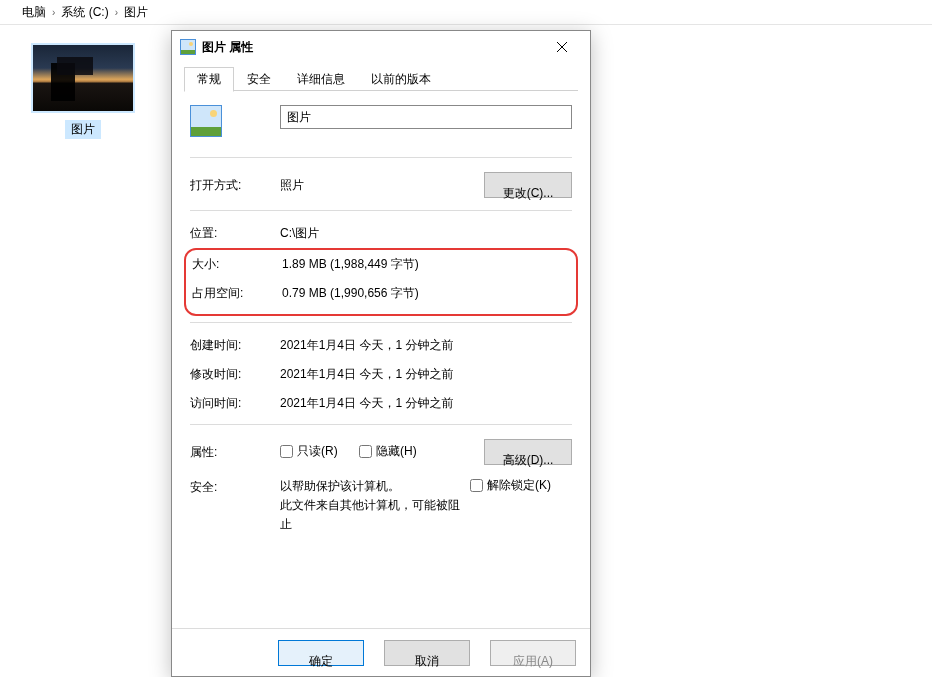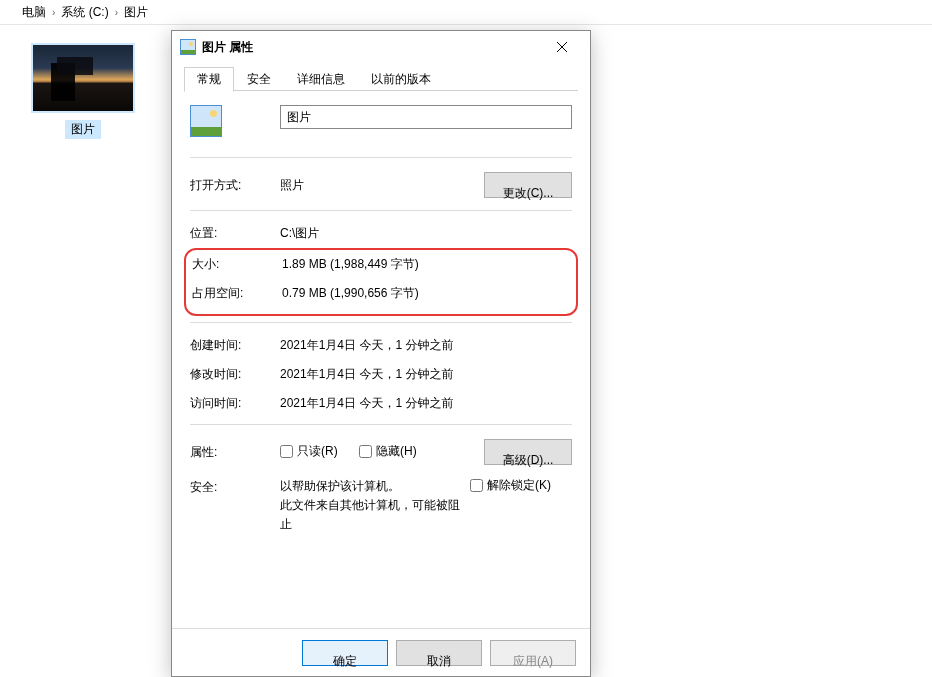--- a/index.html
+++ b/index.html
@@ -48,21 +48,21 @@
 .btn { height: 22px; min-width: 88px; border: 1px solid #adadad; background: #e1e1e1; font-size: 12px; padding: 12px 10px; cursor: default; }
 .btn:disabled { color: #888; background: #efefef; }
 
 .chk { display: inline-flex; align-items: center; font-size: 12px; margin-right: 18px; }
 .chk input { margin-right: 4px; width: 13px; height: 13px; }
 
 .highlight-box { border: 2px solid #e53935; border-radius: 12px; padding: 6px 0 6px 0; margin: -6px -6px 6px -6px; }
 .highlight-box .row { padding-left: 6px; padding-right: 6px; margin-bottom: 12px; }
 .highlight-box .row:last-child { margin-bottom: 6px; }
 
-.footer { height: 48px; border-top: 1px solid #dcdcdc; display: flex; align-items: center; justify-content: flex-end; padding: 0 14px; gap: 8px; margin-top: auto; }
+.footer { height: 48px; border-top: 1px solid #dcdcdc; display: flex; align-items: center; justify-content: flex-end; padding: 0 14px; gap: 20px; margin-top: auto; }
 .footer .btn { min-width: 86px; height: 24px; }
 .footer .btn.primary { border: 1px solid #0078d7; background: #e5f1fb; }
 
 .security-text { font-size: 12px; line-height: 1.6; }
 .security-row { display: flex; align-items: flex-start; }
 .security-row .lbl { width: 90px; flex-shrink: 0; padding-top: 2px; }
 .security-row .mid { width: 190px; }
 .security-row .right { display: flex; align-items: center; }
 </style>
 </head>

